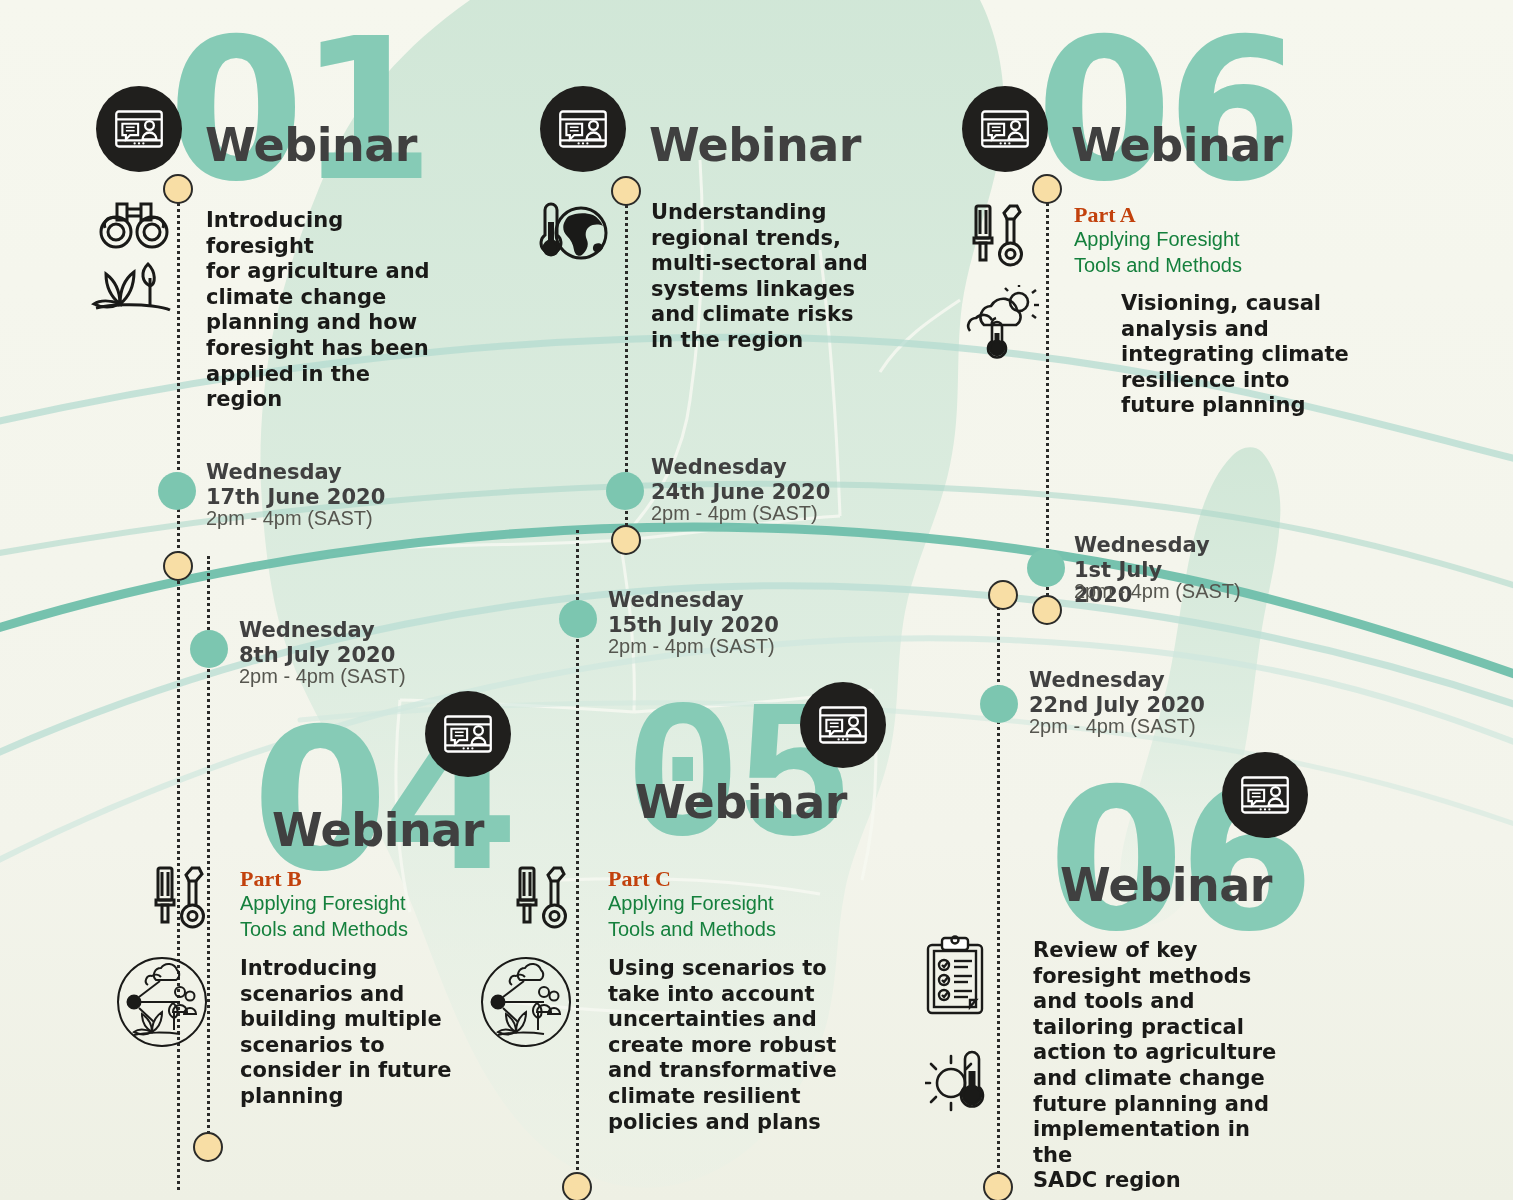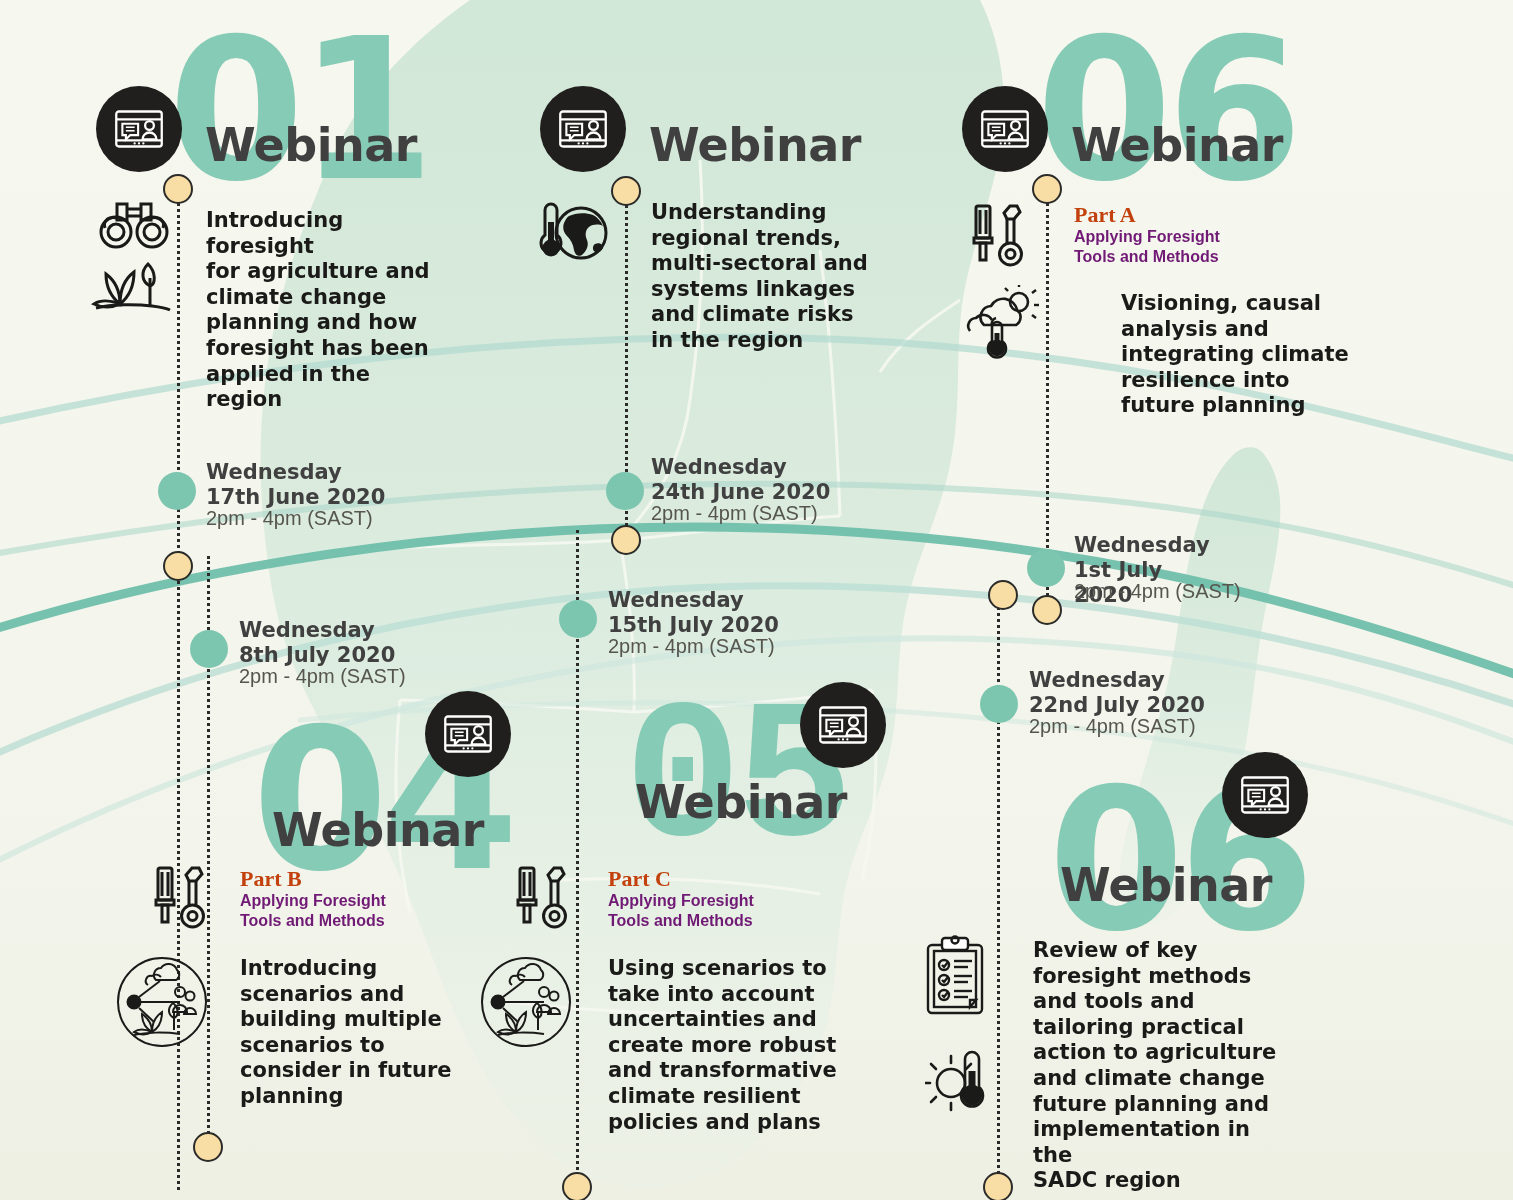--- a/index.html
+++ b/index.html
@@ -84,24 +84,24 @@
     font-family:Liberation Serif, serif;
     font-weight:bold;
     font-size:22px;
     line-height:1.25;
     color:#c2410c;
     z-index:3;
   }
   .part-sub{
     position:absolute;
     font-family:"Liberation Sans",sans-serif;
-    font-weight:bold;
-    font-size:16px;
+    font-weight:normal;
+    font-size:20px;
     line-height:1.28;
-    color:#701a75;
+    color:#15803d;
     z-index:3;
     white-space:pre-line;
   }
   .date-day{
     position:absolute;
     font-family:"DejaVu Sans",sans-serif;
     font-weight:bold;
     font-size:21px;
     line-height:1.2;
     color:#404040;

